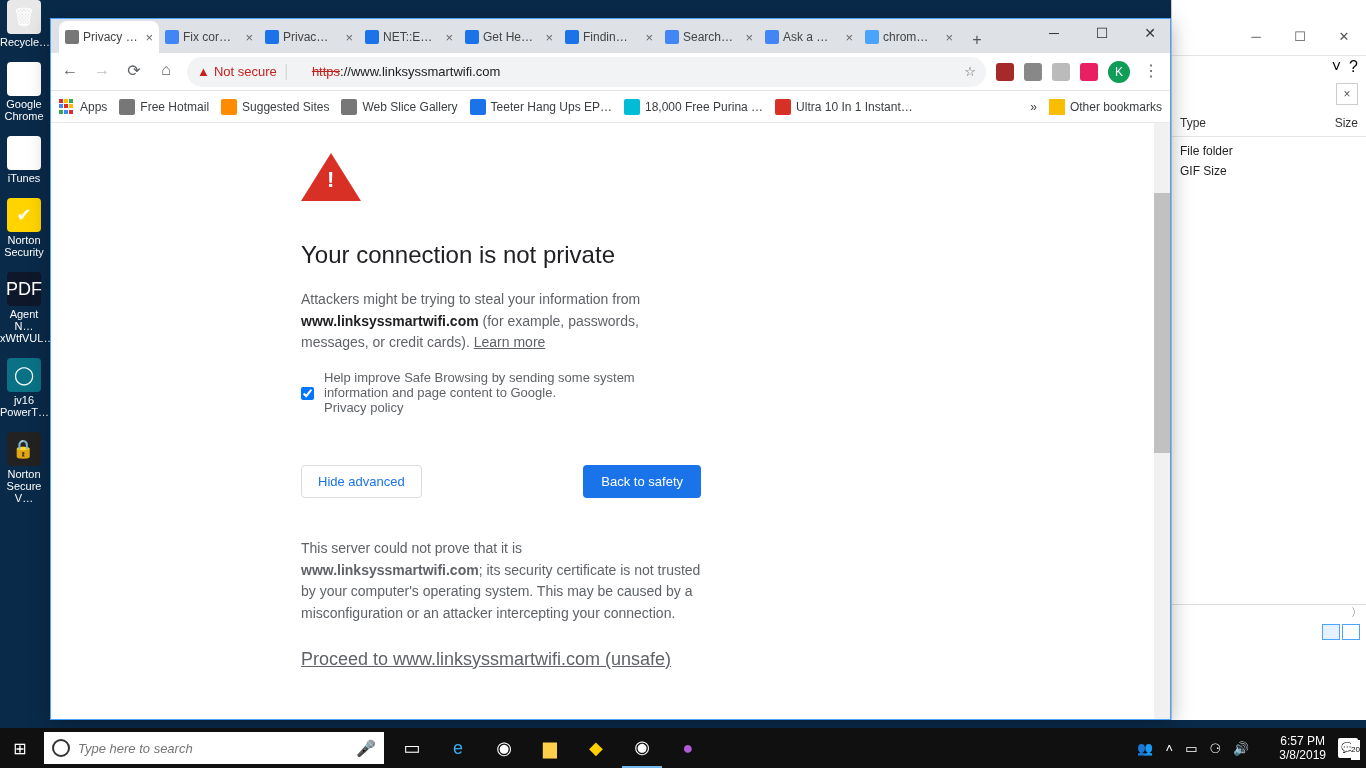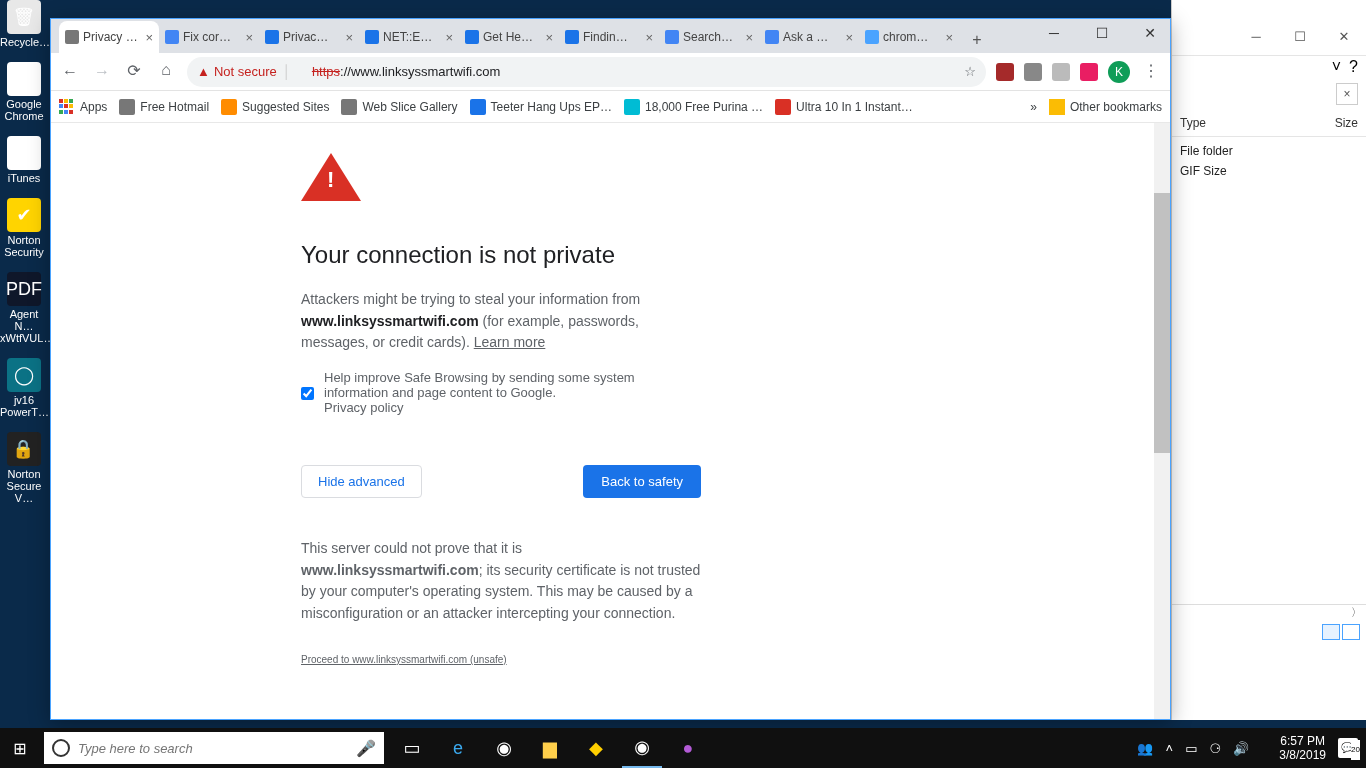--- a/index.html
+++ b/index.html
@@ -55,21 +55,21 @@
 .para { font-size:14px; line-height:1.55; margin-bottom:16px;}
 .para b { color:#202124;}
 .para a { color:#5f6368; text-decoration:underline;}
 .errcode { font-size:12px; color:#5f6368; margin-bottom:40px;}
 .optin { display:flex; gap:10px; font-size:13px; margin-bottom:50px;}
 .optin input{ margin-top:2px;}
 .btnrow { display:flex; justify-content:space-between; margin-bottom:40px;}
 .btn-outline { padding:8px 16px; border:1px solid #dadce0; background:#fff; border-radius:4px; color:#1a73e8; font-size:13px; cursor:pointer;}
 .btn-primary { padding:8px 18px; background:#1a73e8; color:#fff; border:none; border-radius:4px; font-size:13px; cursor:pointer;}
 .detail { font-size:14px; line-height:1.55; margin-bottom:24px;}
-.proceed { font-size:10px; color:#5f6368; text-decoration:underline; cursor:pointer;}
+.proceed { font-size:18px; color:#5f6368; text-decoration:underline; cursor:pointer;}
 .vscroll { position:absolute; top:0; right:0; width:16px; height:100%; background:#f1f1f1;}
 .vscroll .thumb{ position:absolute; top:70px; width:16px; height:260px; background:#c1c1c1;}
 
 .taskbar { position:absolute; bottom:0; left:0; width:1366px; height:40px; background:#101010; display:flex; align-items:center; z-index:10; color:#fff;}
 .start { width:40px; text-align:center; font-size:16px;}
 .search { width:340px; height:32px; background:#fff; margin-left:4px; display:flex; align-items:center; padding:0 8px; gap:8px;}
 .search .circ { width:18px;height:18px;border:2px solid #333;border-radius:50%;}
 .search input { flex:1; border:none; outline:none; font-size:13px; color:#555;font-style:italic;}
 .search .mic { color:#555;}
 .tbicons { display:flex; gap:6px; margin-left:8px;}

